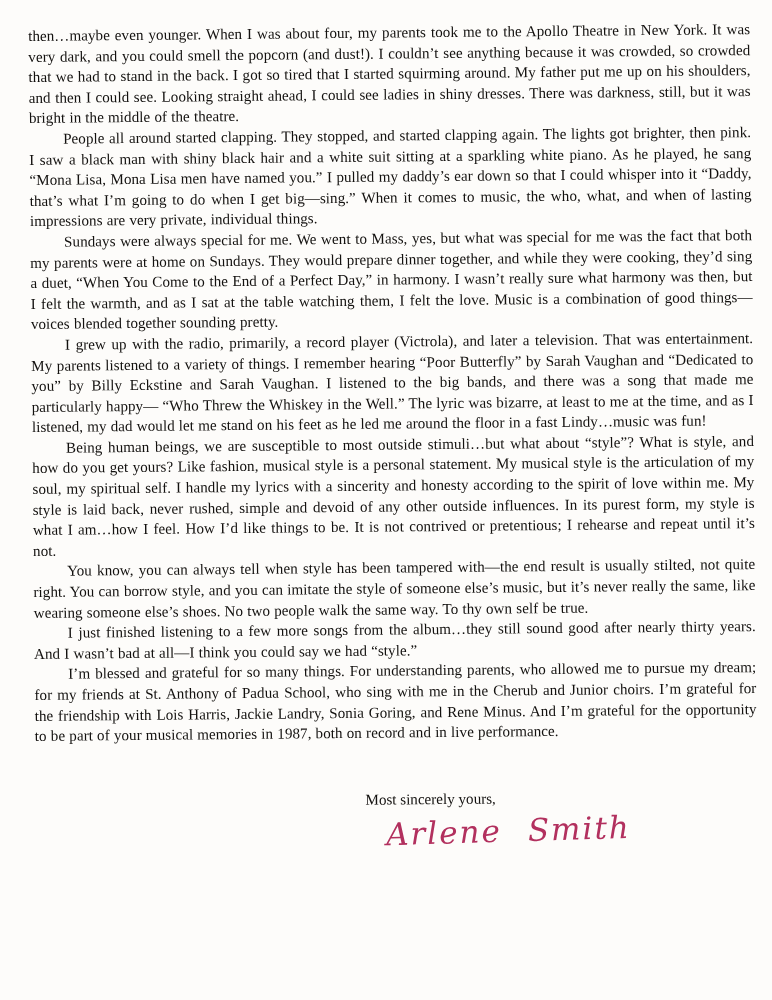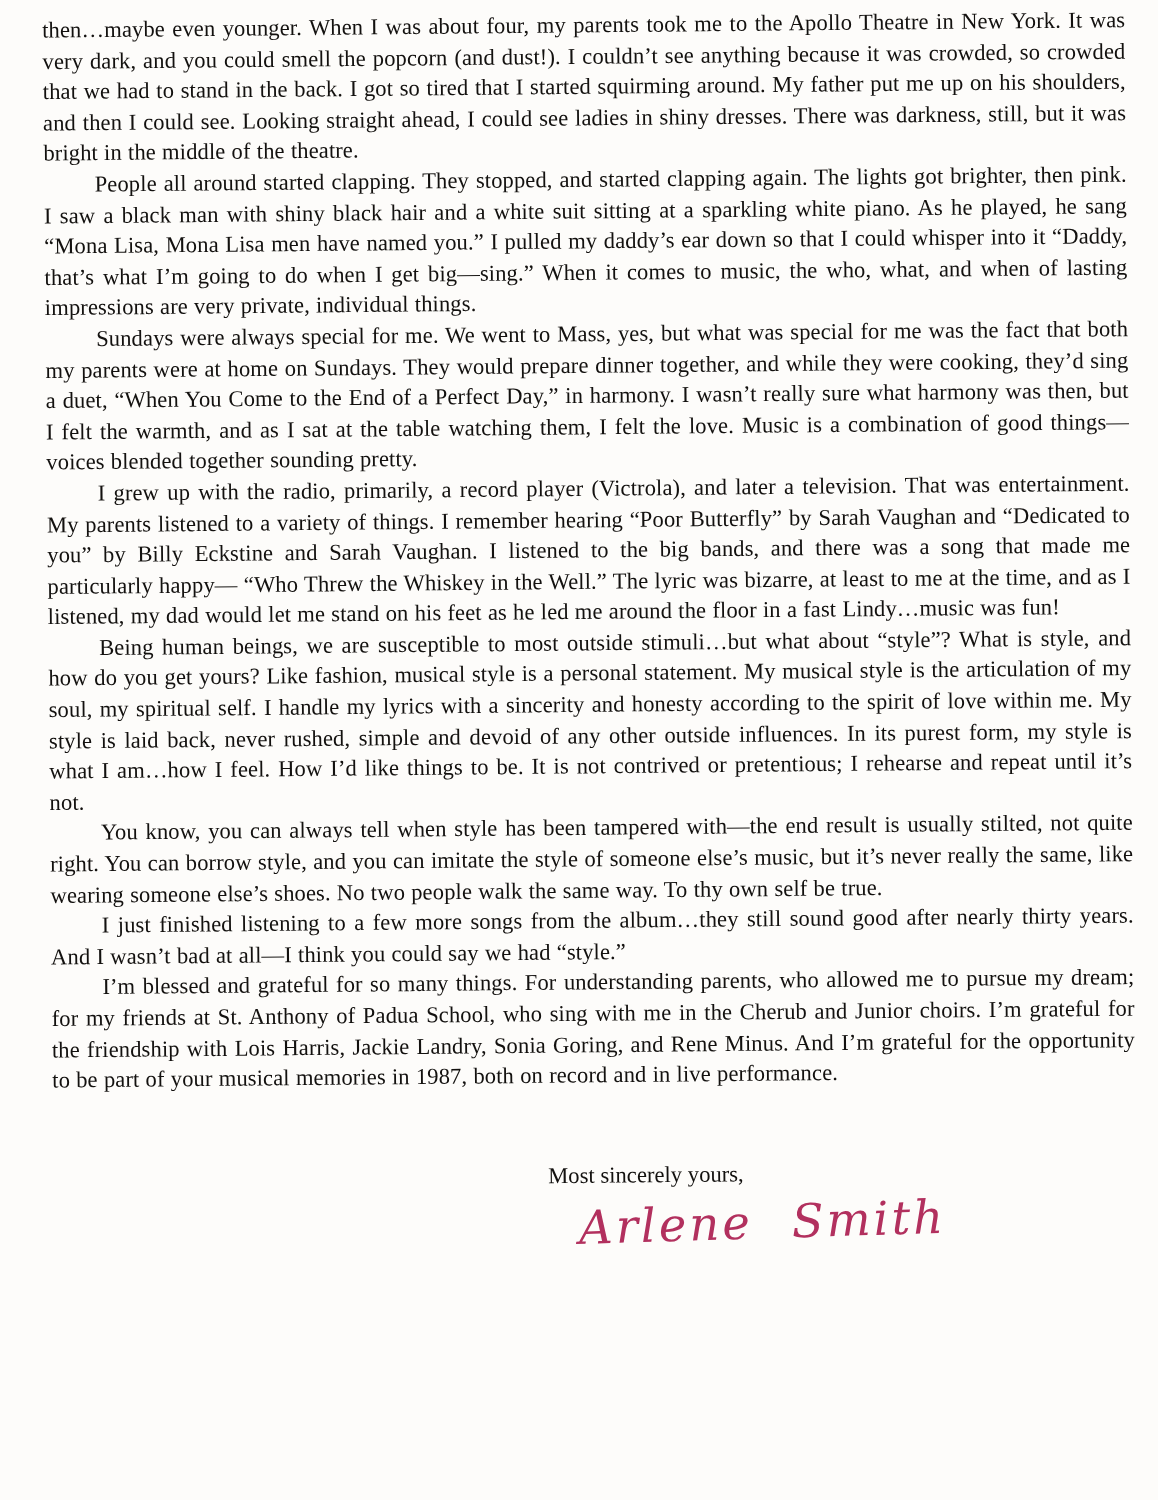--- a/index.html
+++ b/index.html
@@ -14,21 +14,21 @@
     font-family: "Liberation Serif", serif;
     color: #111111;
   }
   
   .page {
     position: relative;
     width: 772px;
     height: 1000px;
     background: #fdfcfa;
     box-sizing: border-box;
-    padding: 11px 30px 0 28px;
+    padding: 26px 30px 0 28px;
   }
   .letter-body {
     
     transform: rotate(-0.55deg);
     transform-origin: 0 0;
     width: 722px;
   }
   p.para {
     margin: 0 0 0 0;
     font-size: 15.1px;

